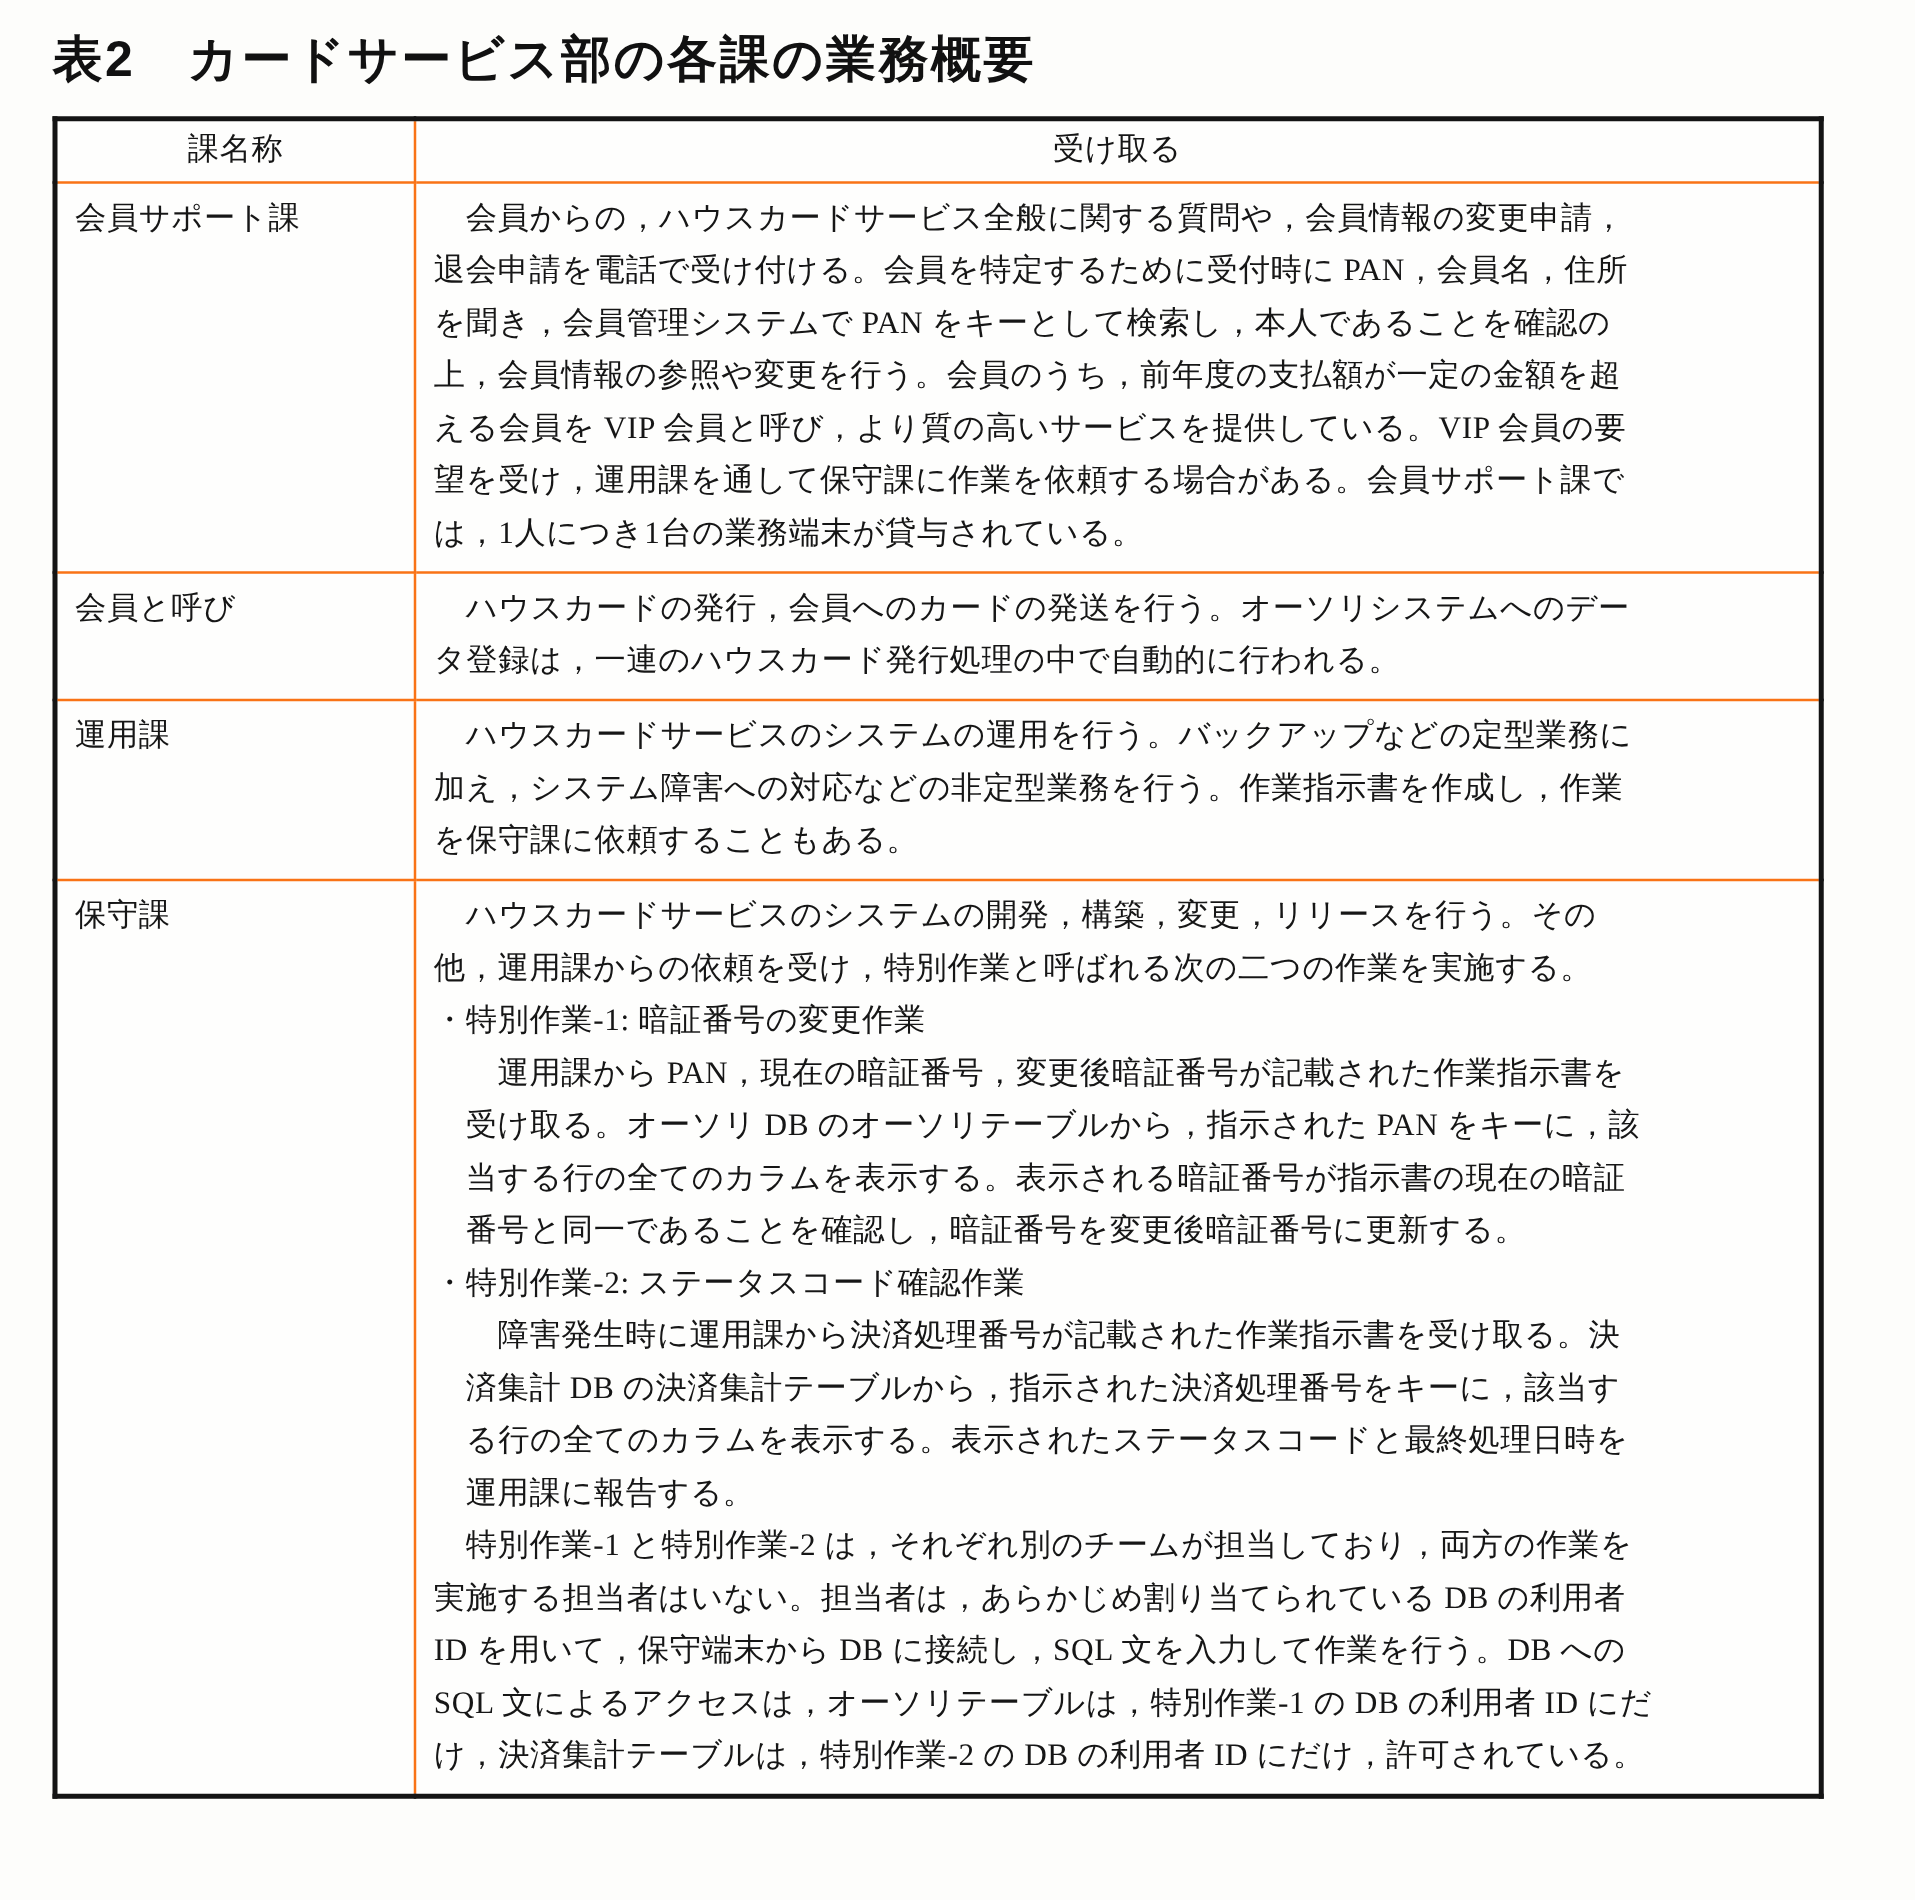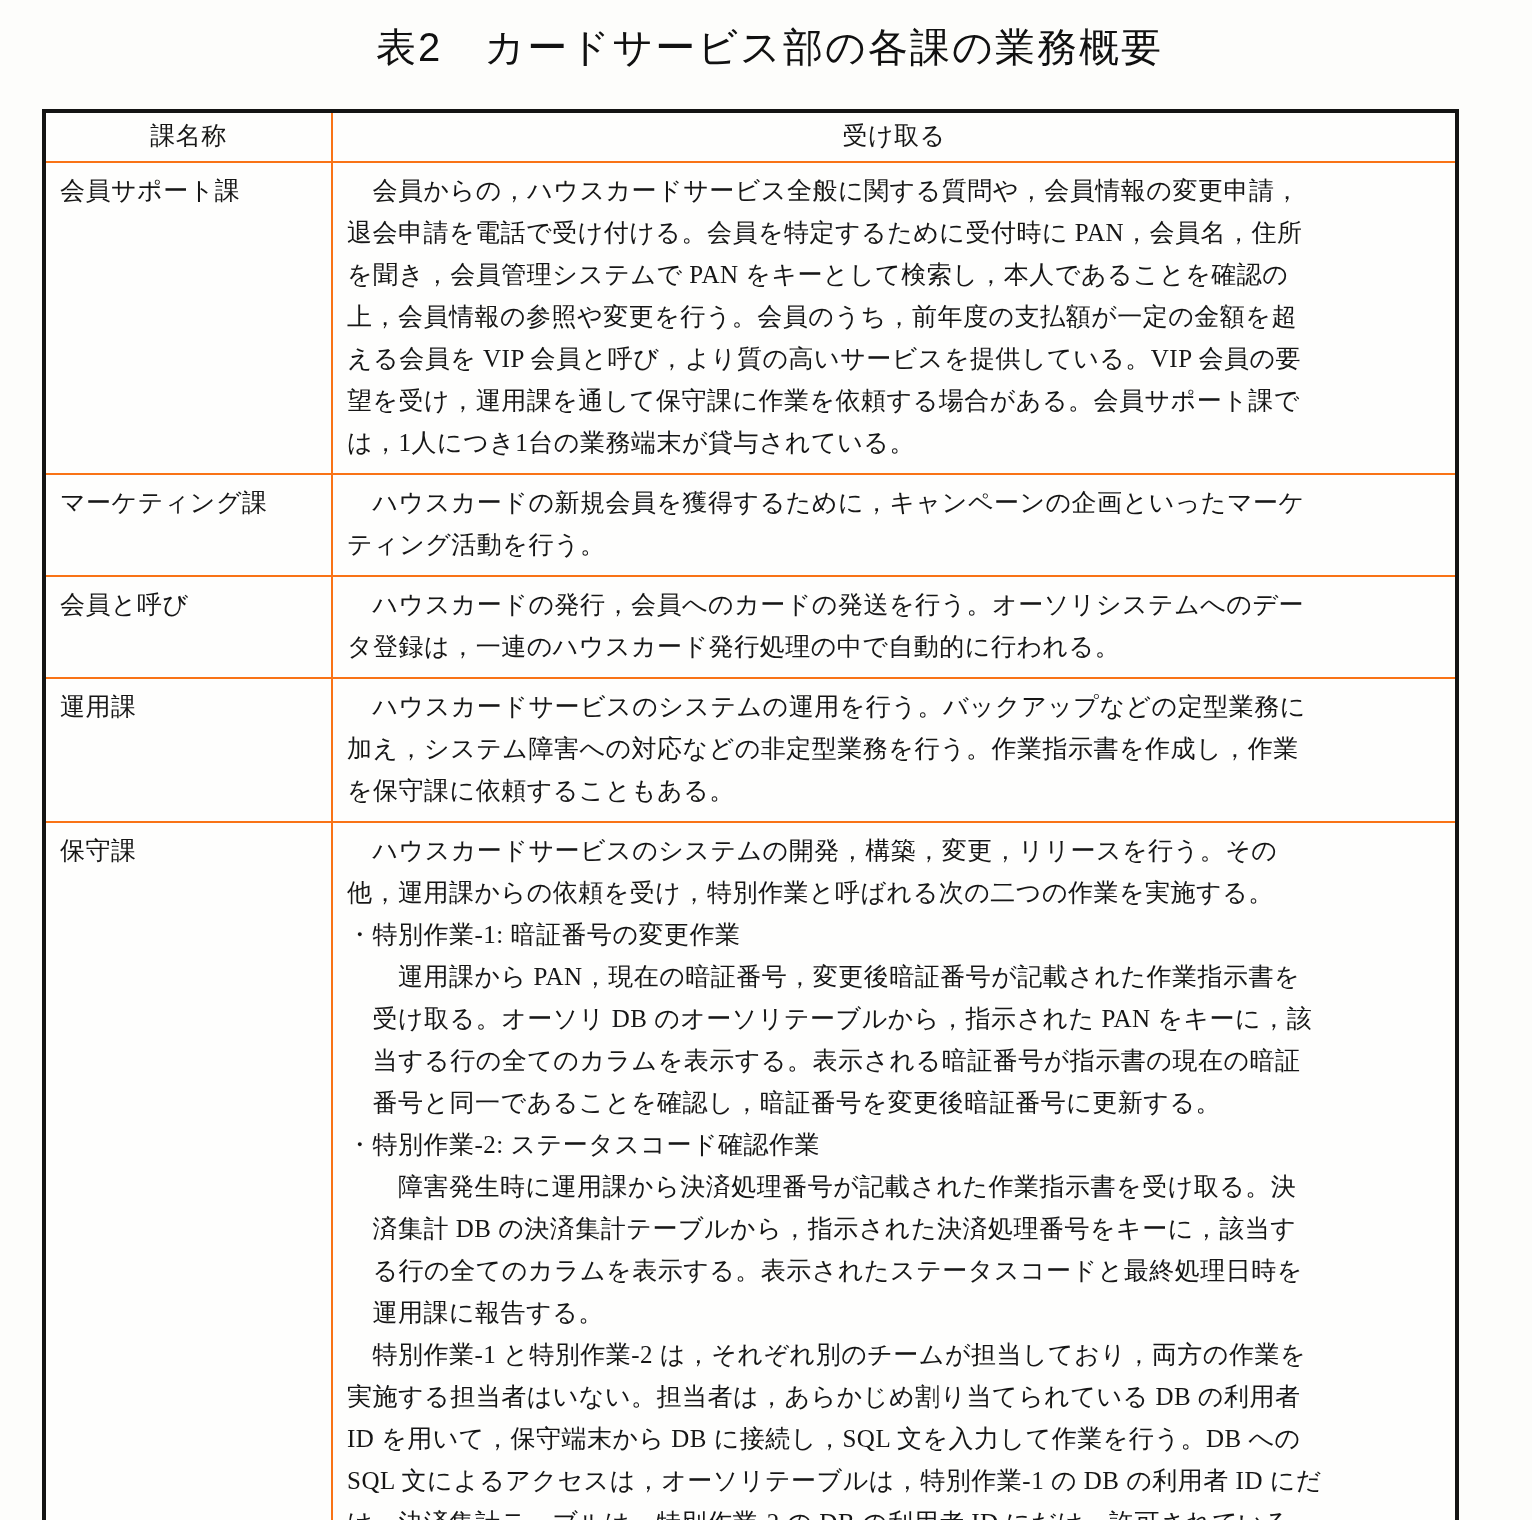--- a/index.html
+++ b/index.html
@@ -14,25 +14,24 @@
   }
 
   .page {
     width: 1532px;
     height: 1520px;
     padding: 16px 35px 0 42px;
   }
 
   .doc-title {
     font-family: "Liberation Sans", "DejaVu Sans", sans-serif;
-    font-weight: normal;
+    font-weight: bold;
     font-size: 40px;
     letter-spacing: 2px;
-    text-align: center;
-    margin: 4px 0 34px 0;
+    margin: 4px 0 18px 0;
     color: #111;
   }
 
   table.doc-table {
     border-collapse: collapse;
     table-layout: fixed;
     width: 1413px;
     border: 4px solid #141414;
     background: #fefefd;
   }
@@ -91,25 +90,20 @@
     <td class="cell-name">会員サポート課</td>
     <td class="cell-overview">　会員からの，ハウスカードサービス全般に関する質問や，会員情報の変更申請，
 退会申請を電話で受け付ける。会員を特定するために受付時に PAN，会員名，住所
 を聞き，会員管理システムで PAN をキーとして検索し，本人であることを確認の
 上，会員情報の参照や変更を行う。会員のうち，前年度の支払額が一定の金額を超
 える会員を VIP 会員と呼び，より質の高いサービスを提供している。VIP 会員の要
 望を受け，運用課を通して保守課に作業を依頼する場合がある。会員サポート課で
 は，1人につき1台の業務端末が貸与されている。</td>
   </tr>
 
-  <tr>
-    <td class="cell-name">マーケティング課</td>
-    <td class="cell-overview">　ハウスカードの新規会員を獲得するために，キャンペーンの企画といったマーケ
-ティング活動を行う。</td>
-  </tr>
 
   <tr>
     <td class="cell-name">会員と呼び</td>
     <td class="cell-overview">　ハウスカードの発行，会員へのカードの発送を行う。オーソリシステムへのデー
 タ登録は，一連のハウスカード発行処理の中で自動的に行われる。</td>
   </tr>
 
   <tr>
     <td class="cell-name">運用課</td>
     <td class="cell-overview">　ハウスカードサービスのシステムの運用を行う。バックアップなどの定型業務に

